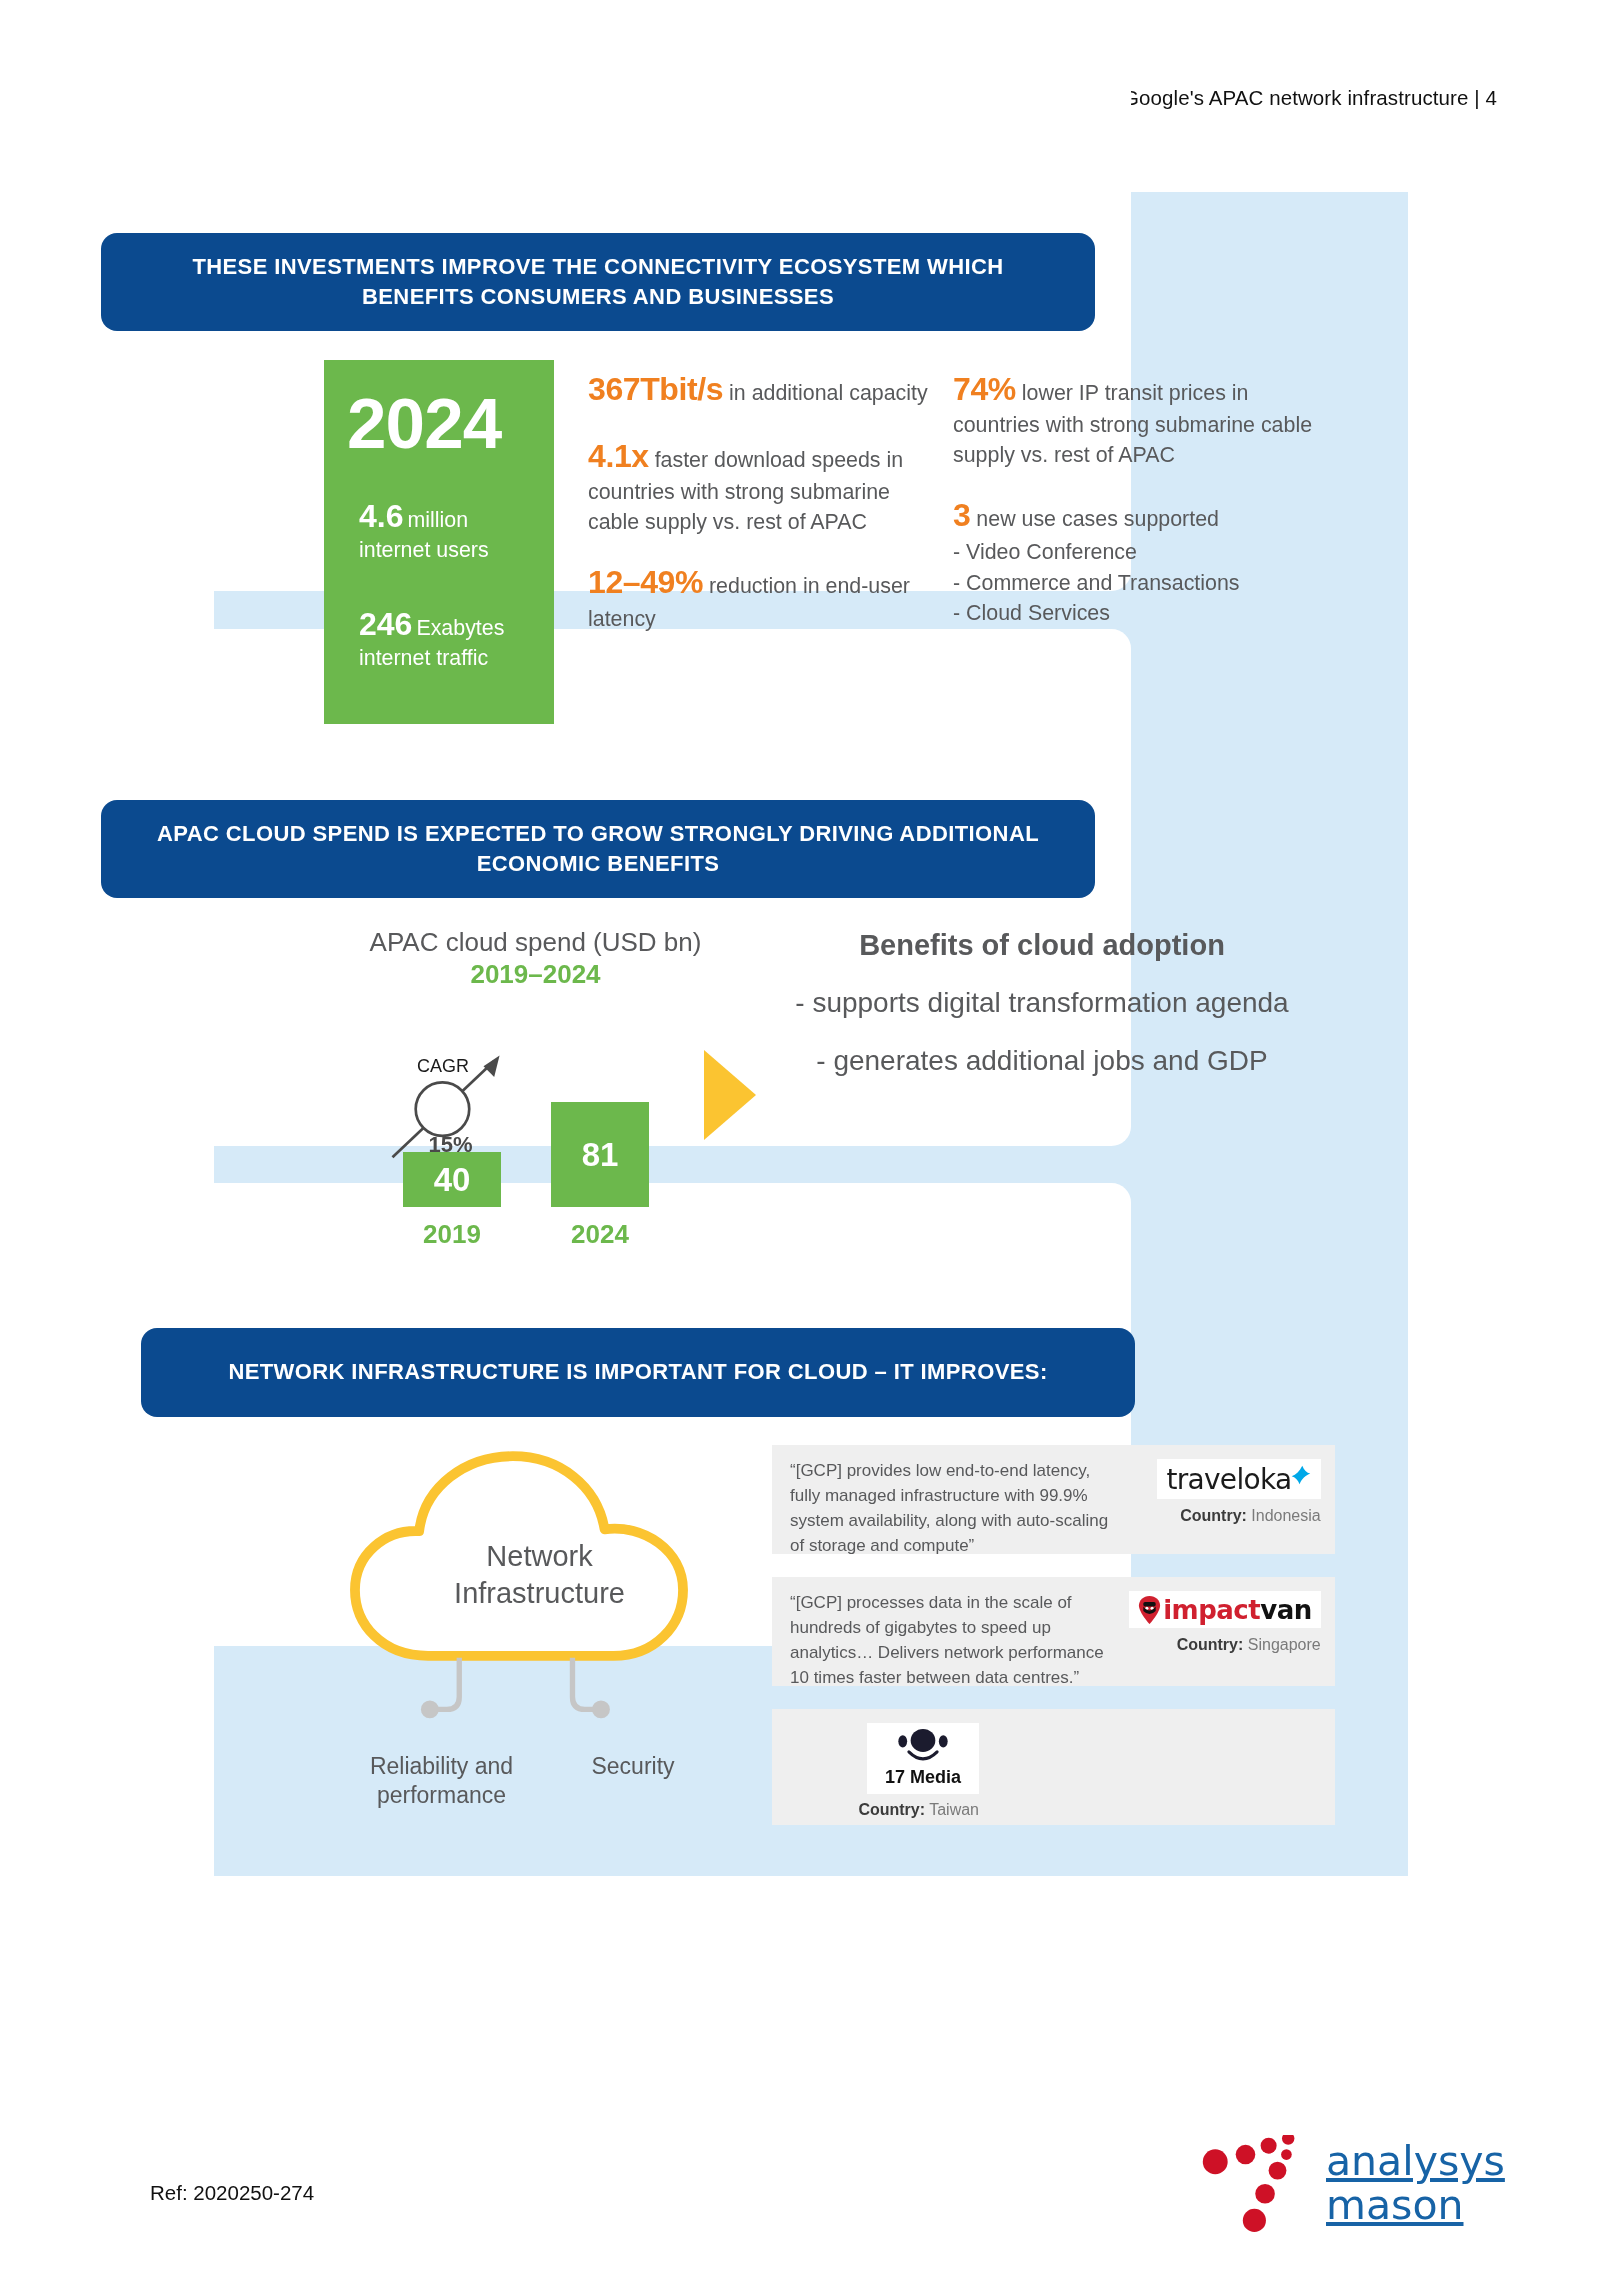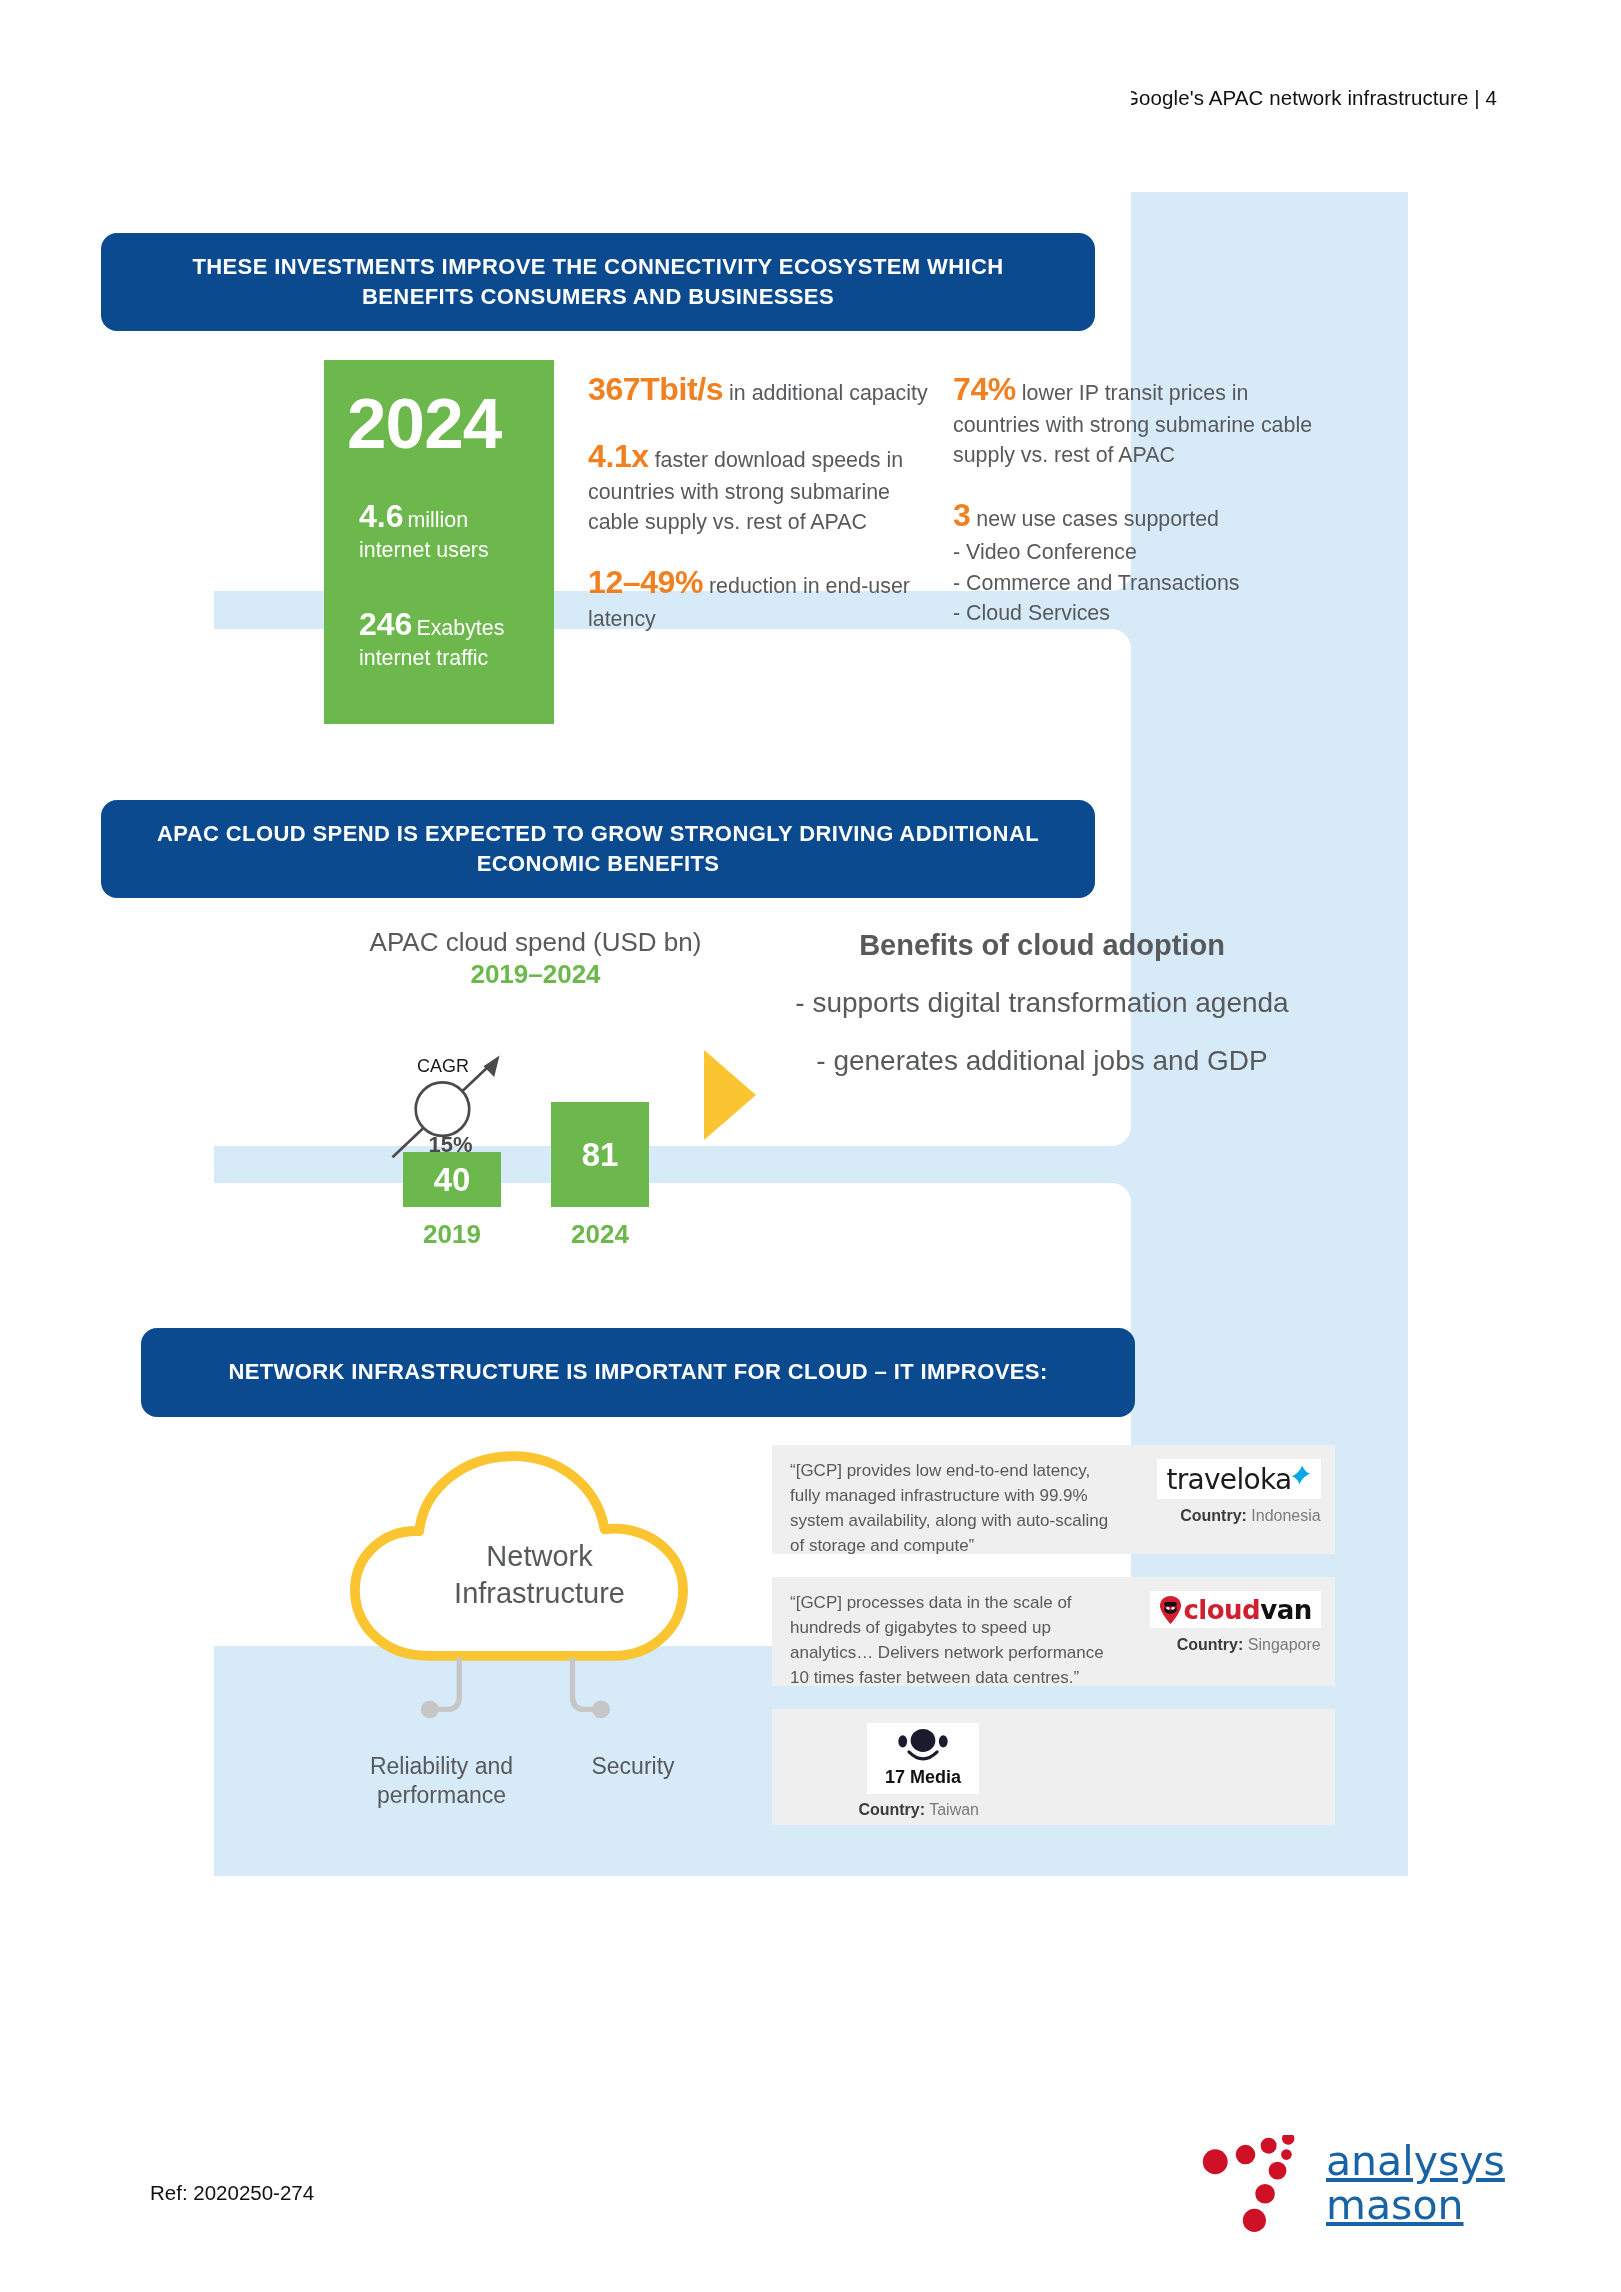--- a/index.html
+++ b/index.html
@@ -443,21 +443,21 @@
     <div class="quote-text">“[GCP] processes data in the scale of hundreds of gigabytes to speed up analytics… Delivers network performance 10 times faster between data centres.”</div>
     <div class="quote-brand">
       <div class="logo-box">
         <svg width="23" height="30" viewBox="0 0 26 34" style="margin-right:1.8px;">
           <path d="M13 1 C 6 1 1 6 1 12 C 1 20 13 33 13 33 C 13 33 25 20 25 12 C 25 6 20 1 13 1 Z" fill="#d0202f"></path>
           <rect x="6" y="8" width="14" height="5" rx="2" fill="#111111"></rect>
           <circle cx="10" cy="15" r="1.8" fill="#ffffff"></circle>
           <circle cx="16" cy="15" r="1.8" fill="#ffffff"></circle>
           <path d="M6 13 Q13 22 20 13 L20 18 Q13 25 6 18 Z" fill="#111111"></path>
         </svg>
-        <span class="ninja-word"><span class="r">cloud</span><span class="k">van</span></span>
+        <span class="ninja-word"><span class="r">impact</span><span class="k">van</span></span>
       </div>
       <div class="country">
         <b>Country:</b>
         <span>Singapore</span>
       </div>
     </div>
   </div>
 
   <div class="quote-card" id="quote-3">
     <div class="quote-brand">

